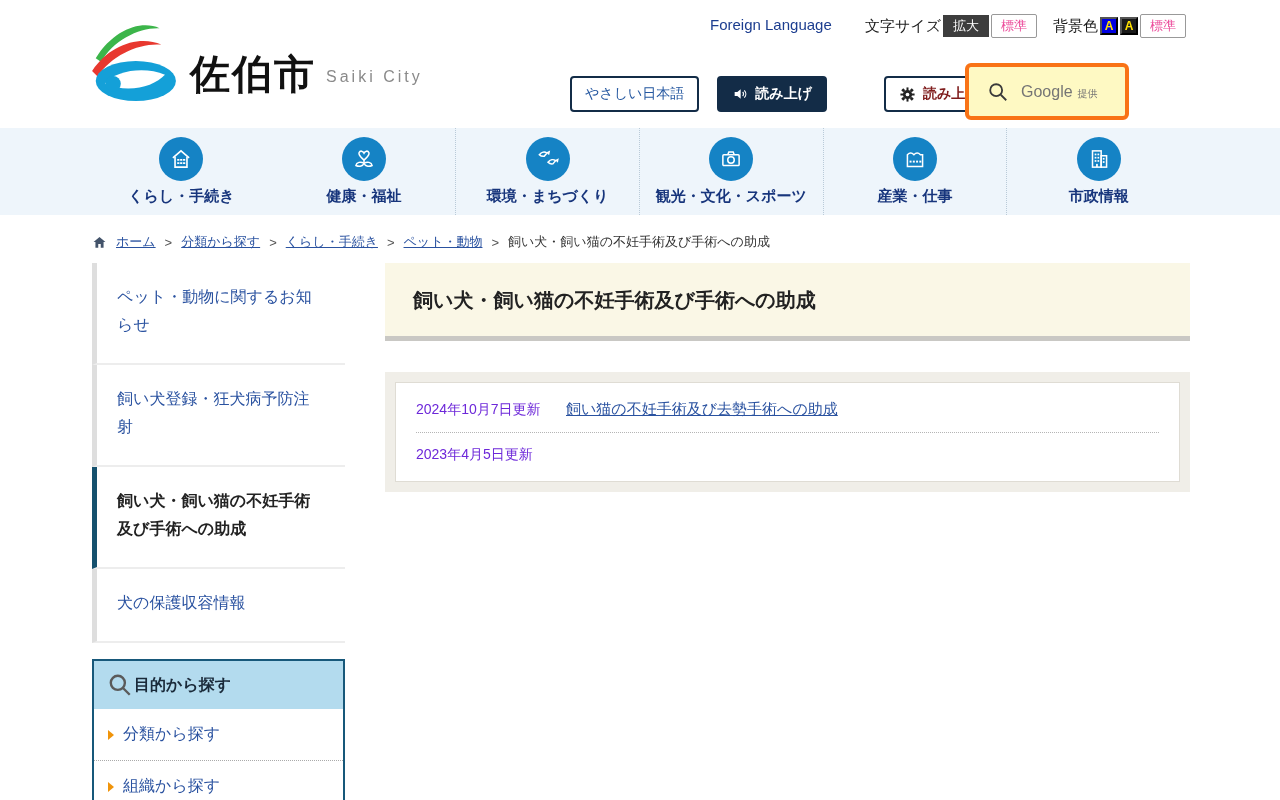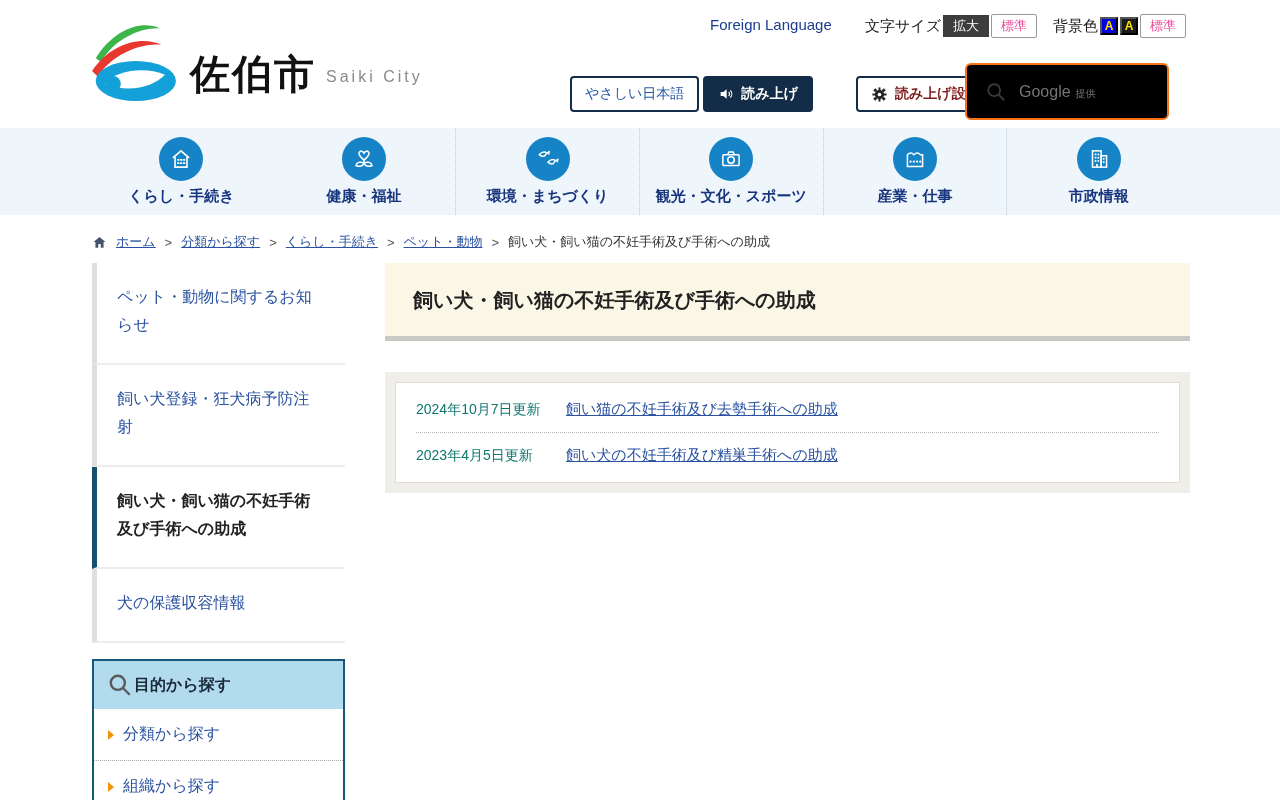--- a/index.html
+++ b/index.html
@@ -16,29 +16,29 @@
   .btn-light { background:#fff; color:#ec4899; font-size:13px; padding:2px 9px; border:1px solid #999; border-radius:2px; cursor:pointer; }
   .btn-a { width:18px; height:18px; display:inline-flex; align-items:center; justify-content:center;
     font-size:12px; font-weight:bold; cursor:pointer; }
   .btn-a.blue { background:#0000e0; color:#ffe000; }
   .btn-a.black { background:#1a1a1a; color:#ffe000; }
 
   .logo { position:absolute; left:88px; top:20px; display:flex; align-items:flex-end; gap:10px; cursor:pointer; }
   .logo-name { font-size:40px; font-weight:bold; color:#111; line-height:1; letter-spacing:2px; padding-bottom:8px; }
   .logo-sub { font-size:16px; color:#8a8a8a; letter-spacing:3px; padding-bottom:16px; }
 
-  .tools { position:absolute; left:570px; top:76px; display:flex; gap:4px; }
+  .tools { position:absolute; left:570px; top:76px; display:flex; gap:18px; }
   .tool-btn { display:flex; align-items:center; gap:7px; font-size:14px; border-radius:4px;
     padding:7px 13px; cursor:pointer; }
   .tool-outline { border:2px solid #132c47; background:#fff; color:#2457a0; }
   .tool-outline-dark { border:2px solid #132c47; background:#fff; color:#7f1d1d; font-weight:bold;margin-left:39px; }
   .tool-solid { border:2px solid #132c47; background:#132c47; color:#fff; font-weight:bold; }
 
-  .search-box { position:absolute; left:965px; top:63px; width:204px; height:57px;
-    border:2px solid #f97316; border-radius:6px; background:#000000; display:flex;
+  .search-box { position:absolute; left:965px; top:63px; width:164px; height:57px;
+    border:4px solid #f97316; border-radius:6px; background:#fef9c3; display:flex;
     align-items:center; padding-left:18px; cursor:text; }
   .search-box .g { font-size:16px; color:#757575; margin-left:12px; }
   .search-box .prov { font-size:10px; color:#757575; margin-left:5px; padding-top:4px; }
 
   
   .gnav { height:87px; background:#eef5fb; }
   .gnav-inner { width:1100px; height:100%; margin:0 auto; display:flex; }
   .nav-item { flex:1; display:flex; flex-direction:column; align-items:center;
     justify-content:center; gap:6px; cursor:pointer; }
   .nav-item:nth-child(n+3) { border-left:1px dotted #b9cad8; }
@@ -71,21 +71,21 @@
     border-bottom:5px solid transparent; }
 
   .main { flex:1; }
   .page-title { background:#faf7e6; border-bottom:5px solid #c9c8c4; padding:24px 28px 22px; }
   .page-title h1 { font-size:20px; color:#222; font-weight:bold; }
 
   .update-frame { margin-top:31px; background:#f0eee8; padding:10px; }
   .update-inner { background:#fff; border:1px solid #dfdcd4; padding:4px 20px; }
   .update-row { display:flex; align-items:center; padding:13px 0; }
   .update-row + .update-row { border-top:1px dotted #b5b5b5; }
-  .update-date { width:150px; flex:none; font-size:14px; color:#0f766e; }
+  .update-date { width:150px; flex:none; font-size:14px; color:#6d28d9; }
   .update-link { font-size:15px; color:#2a52a0; text-decoration:underline; cursor:pointer; }
 
   svg { display:block; }
 </style>
 </head>
 <body>
 
 <div class="header">
   <a class="foreign-lang">Foreign Language</a>
 
@@ -299,19 +299,18 @@
     </div>
 
     <div class="update-frame">
       <div class="update-inner">
         <div class="update-row">
           <span class="update-date">2024年10月7日更新</span>
           <a class="update-link">飼い猫の不妊手術及び去勢手術への助成</a>
         </div>
         <div class="update-row">
           <span class="update-date">2023年4月5日更新</span>
-          <a class="update-link">飼い犬の不妊手術及び精巣手術への助成</a>
         </div>
       </div>
     </div>
   </div>
 
 </div>
 
 </body></html>

